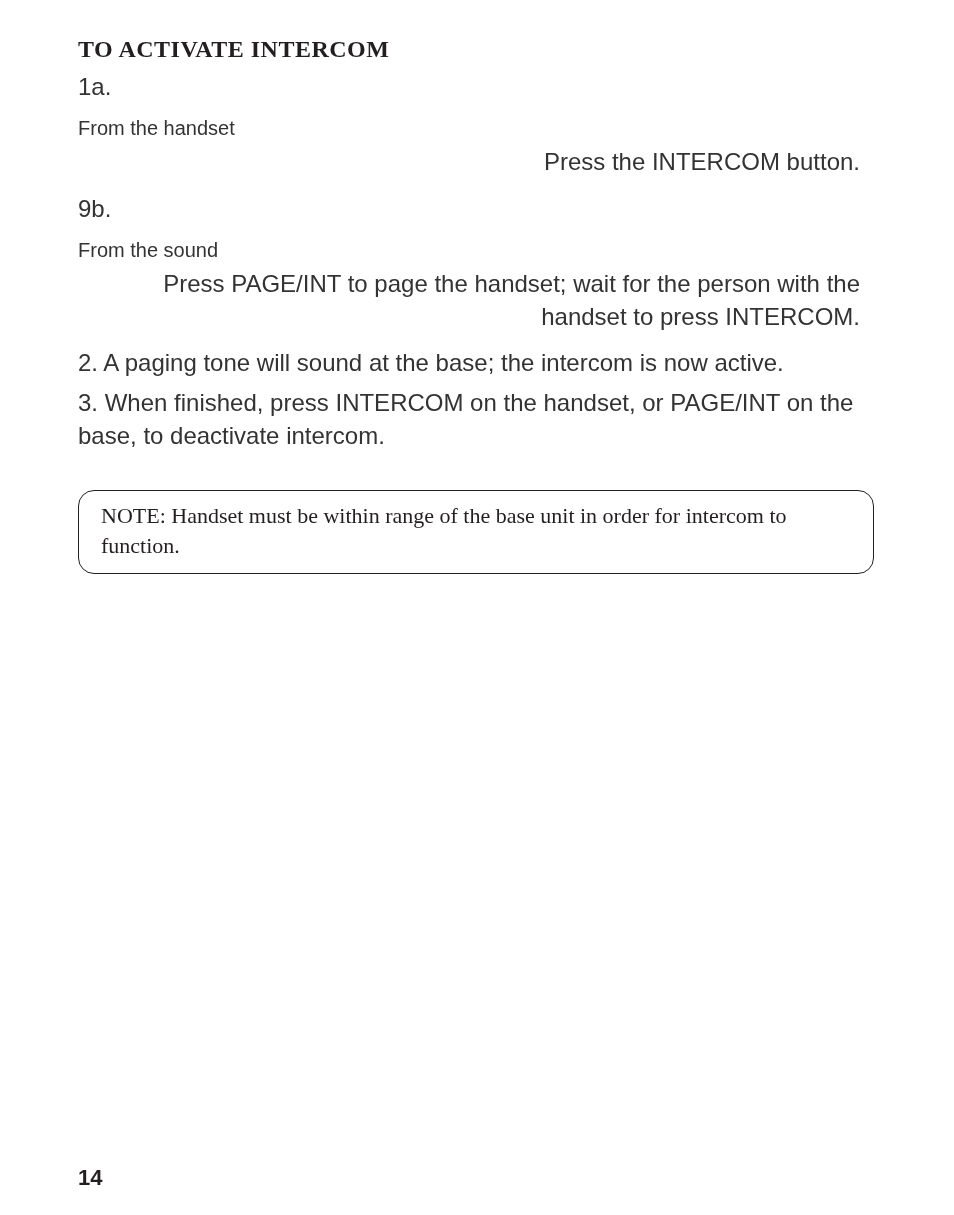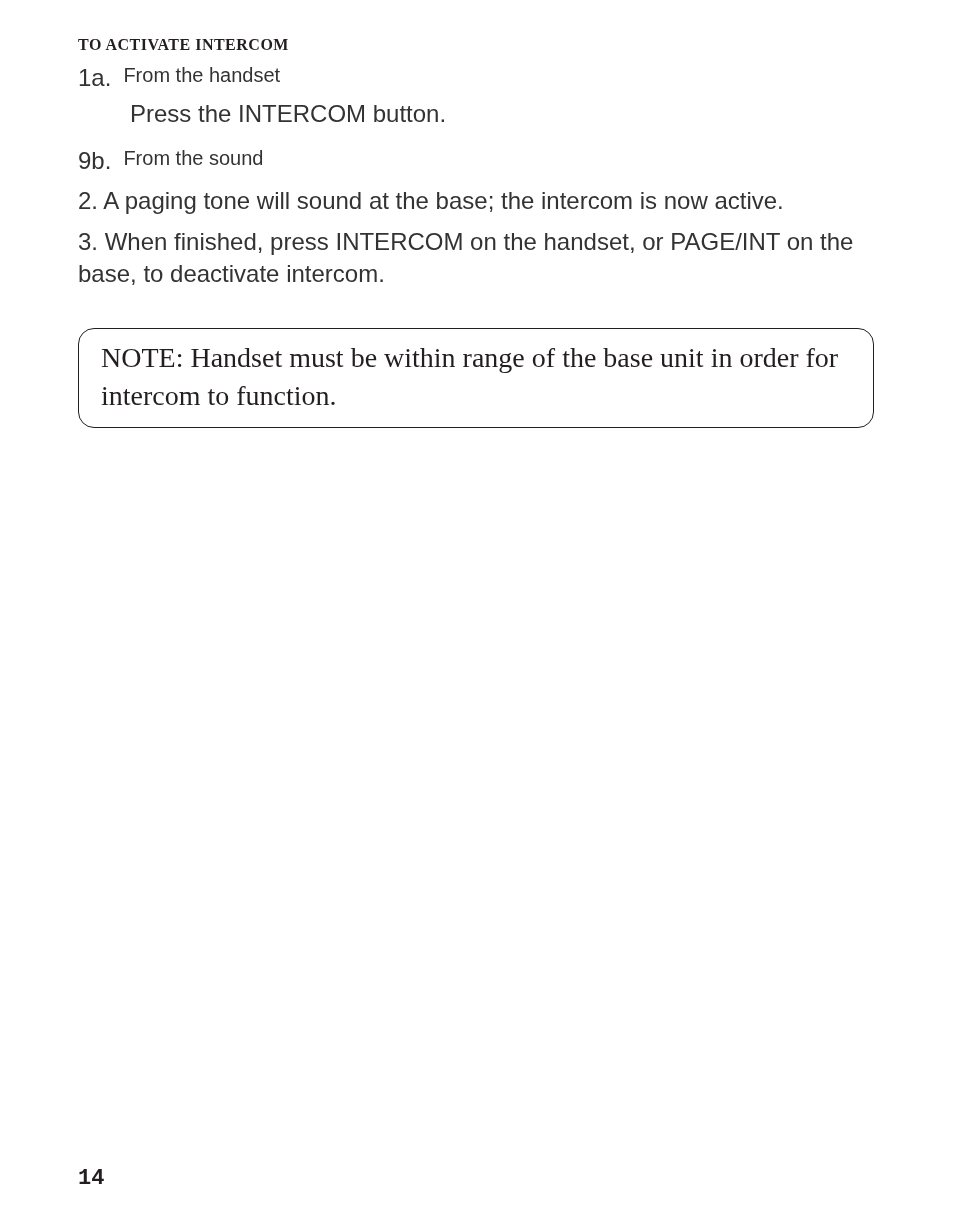--- a/index.html
+++ b/index.html
@@ -14,73 +14,75 @@
   .page {
     box-sizing: border-box;
     width: 954px;
     height: 1215px;
     padding: 36px 78px 38px 78px;
     position: relative;
   }
   .section-heading {
     font-family: Georgia, "Times New Roman", serif;
     font-weight: bold;
-    font-size: 16px;
+    font-size: 24px;
     letter-spacing: 0.5px;
     margin: 0 0 8px 0;
   }
   .step-row {
     display: flex;
     gap: 12px;
     margin: 6px 0 2px 0;
+    flex-direction: column;
   }
   .step-marker {
     flex: 0 0 auto;
     font-size: 24px;
     line-height: 1.35;
     color: #333;
   }
   .step-text {
     font-size: 20px;
     line-height: 1.35;
     color: #333;
   }
   .sub-line {
     margin-left: 52px;
     margin-top: 4px;
     margin-bottom: 14px;
     font-size: 24px;
     line-height: 1.35;
     color: #333;
     max-width: 730px;
+    text-align: right;
   }
   .plain-step {
     font-size: 24px;
     line-height: 1.35;
     color: #333;
     margin: 8px 0 8px 0;
     max-width: 790px;
   }
   .note-box {
     box-sizing: border-box;
     border: 1.5px solid #231f20;
     border-radius: 16px;
     margin-top: 38px;
     padding: 10px 4px 12px 22px;
     font-family: Georgia, "Times New Roman", serif;
-    font-size: 28px;
+    font-size: 22px;
     line-height: 1.35;
     color: #231f20;
     width: 796px;
   }
   .page-number {
     position: absolute;
     bottom: 24px;
     left: 78px;
-    font-family: Liberation Mono, monospace;
+    font-family: Liberation Sans, sans-serif;
     font-weight: bold;
     font-size: 22px;
     color: #231f20;
   }
 </style>
 </head>
 <body>
 
 <div class="page">
 
@@ -89,20 +91,21 @@
   <div class="step-row">
     <div class="step-marker">1a.</div>
     <div class="step-text">From the handset</div>
   </div>
   <div class="sub-line">Press the INTERCOM button.</div>
 
   <div class="step-row">
     <div class="step-marker">9b.</div>
     <div class="step-text">From the sound</div>
   </div>
+  <div class="sub-line">Press PAGE/INT to page the handset; wait for the person with the handset to press INTERCOM.</div>
 
   <div class="plain-step">2. A paging tone will sound at the base; the intercom is now active.</div>
   <div class="plain-step">3. When finished, press INTERCOM on the handset, or PAGE/INT on the base, to deactivate intercom.</div>
 
   <div class="note-box">
     <span>NOTE: Handset must be within range of the base unit in order for intercom to function.</span>
   </div>
 
   <div class="page-number">14</div>
 

